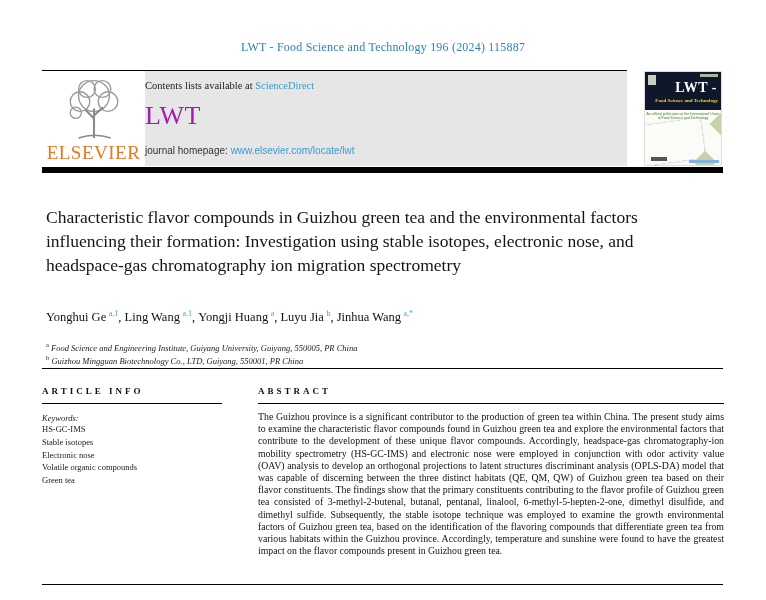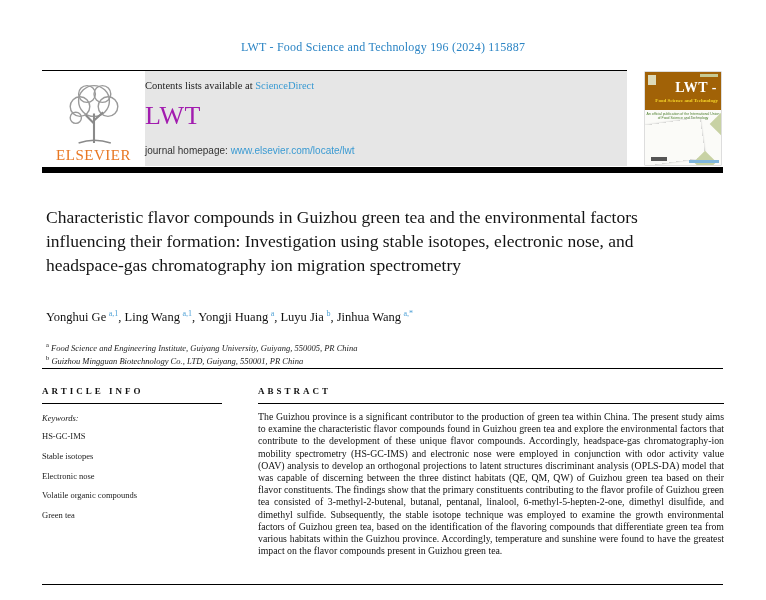--- a/index.html
+++ b/index.html
@@ -10,33 +10,33 @@
   
   #citation { top:40px; left:0; width:766px; text-align:center;
     font-size:12px; color:#2b84c4; letter-spacing:.2px; }
 
   
   #header-band { top:70px; left:42px; width:585px; border-top:1.5px solid #000;
     display:flex; height:96px; }
   #logo-box { width:103px; background:#fff; display:flex; flex-direction:column;
     align-items:center; justify-content:flex-end; padding-bottom:2px; }
   #logo-box svg { display:block; }
-  #publisher-wordmark { font-size:15px; color:#e87722; letter-spacing:.5px;
+  #publisher-wordmark { font-size:19px; color:#e87722; letter-spacing:.5px;
     margin-top:-2px; font-family:"Liberation Serif", serif; }
   #journal-box { flex:1; background:#e6e6e6; text-align:left; padding-top:9px; }
   #contents-line { font-size:10.5px; color:#222; }
   #contents-line a, .lnk { color:#3a9ad2; text-decoration:none; }
   #journal-title { font-size:26px; margin-top:10px; color:#a21caf; letter-spacing:.5px; }
   #homepage-line { font-size:10px; margin-top:14px;
     font-family:"Liberation Sans", sans-serif; color:#333; }
 
   
   #cover { top:72px; left:645px; width:76px; height:93px; background:#f4f4f0;
     box-shadow:0 0 0 .5px #bbb; overflow:hidden; }
-  #cover-head { background:#a16207; height:38px; position:relative; padding:2px 3px; }
+  #cover-head { background:#0f172a; height:38px; position:relative; padding:2px 3px; }
   #cover-minilogo { position:absolute; left:3px; top:3px; width:8px; height:10px;
     background:#e8f0d8; opacity:.85; }
   #cover-voltext { position:absolute; right:3px; top:2px; width:18px; height:3px;
     background:#cfe3b8; opacity:.8; }
   #cover-title { position:absolute; right:4px; top:8px; color:#fff;
     font-size:14px; font-weight:bold; letter-spacing:.5px; }
   #cover-subtitle { position:absolute; right:3px; top:26px; color:#f5d327;
     font-size:5px; font-weight:bold; }
   #cover-strip { height:10px; background:#fbfbf8; color:#4a7d2a; font-size:3.5px;
     text-align:center; padding-top:2px; font-family:"Liberation Sans", sans-serif; }
@@ -75,21 +75,21 @@
   #rule-mid { top:368px; }
   #rule-bottom { top:584px; border-top:1px solid #000; }
 
   
   #info-col { top:386px; left:42px; width:186px; }
   #abstract-col { top:386px; left:258px; width:466px; }
   .section-heading { font-size:9px; font-weight:bold; letter-spacing:3px;
     color:#111; padding-bottom:7px; border-bottom:1px solid #000; }
   #info-col .section-heading { width:180px; }
   #keywords-label { font-style:italic; font-size:8.5px; margin-top:9px; }
-  .keyword { font-size:8.5px; line-height:1.5;margin-top:7px; }
+  .keyword { font-size:8.5px; line-height:1.5; }
   #abstract-text { margin-top:7px; font-size:9.8px; line-height:1.245;
     text-align:justify; color:#111; }
 </style>
 </head>
 <body>
 
 <div class="abs" id="citation">LWT - Food Science and Technology 196 (2024) 115887</div>
 
 <div class="abs" id="header-band">
   <div id="logo-box">

